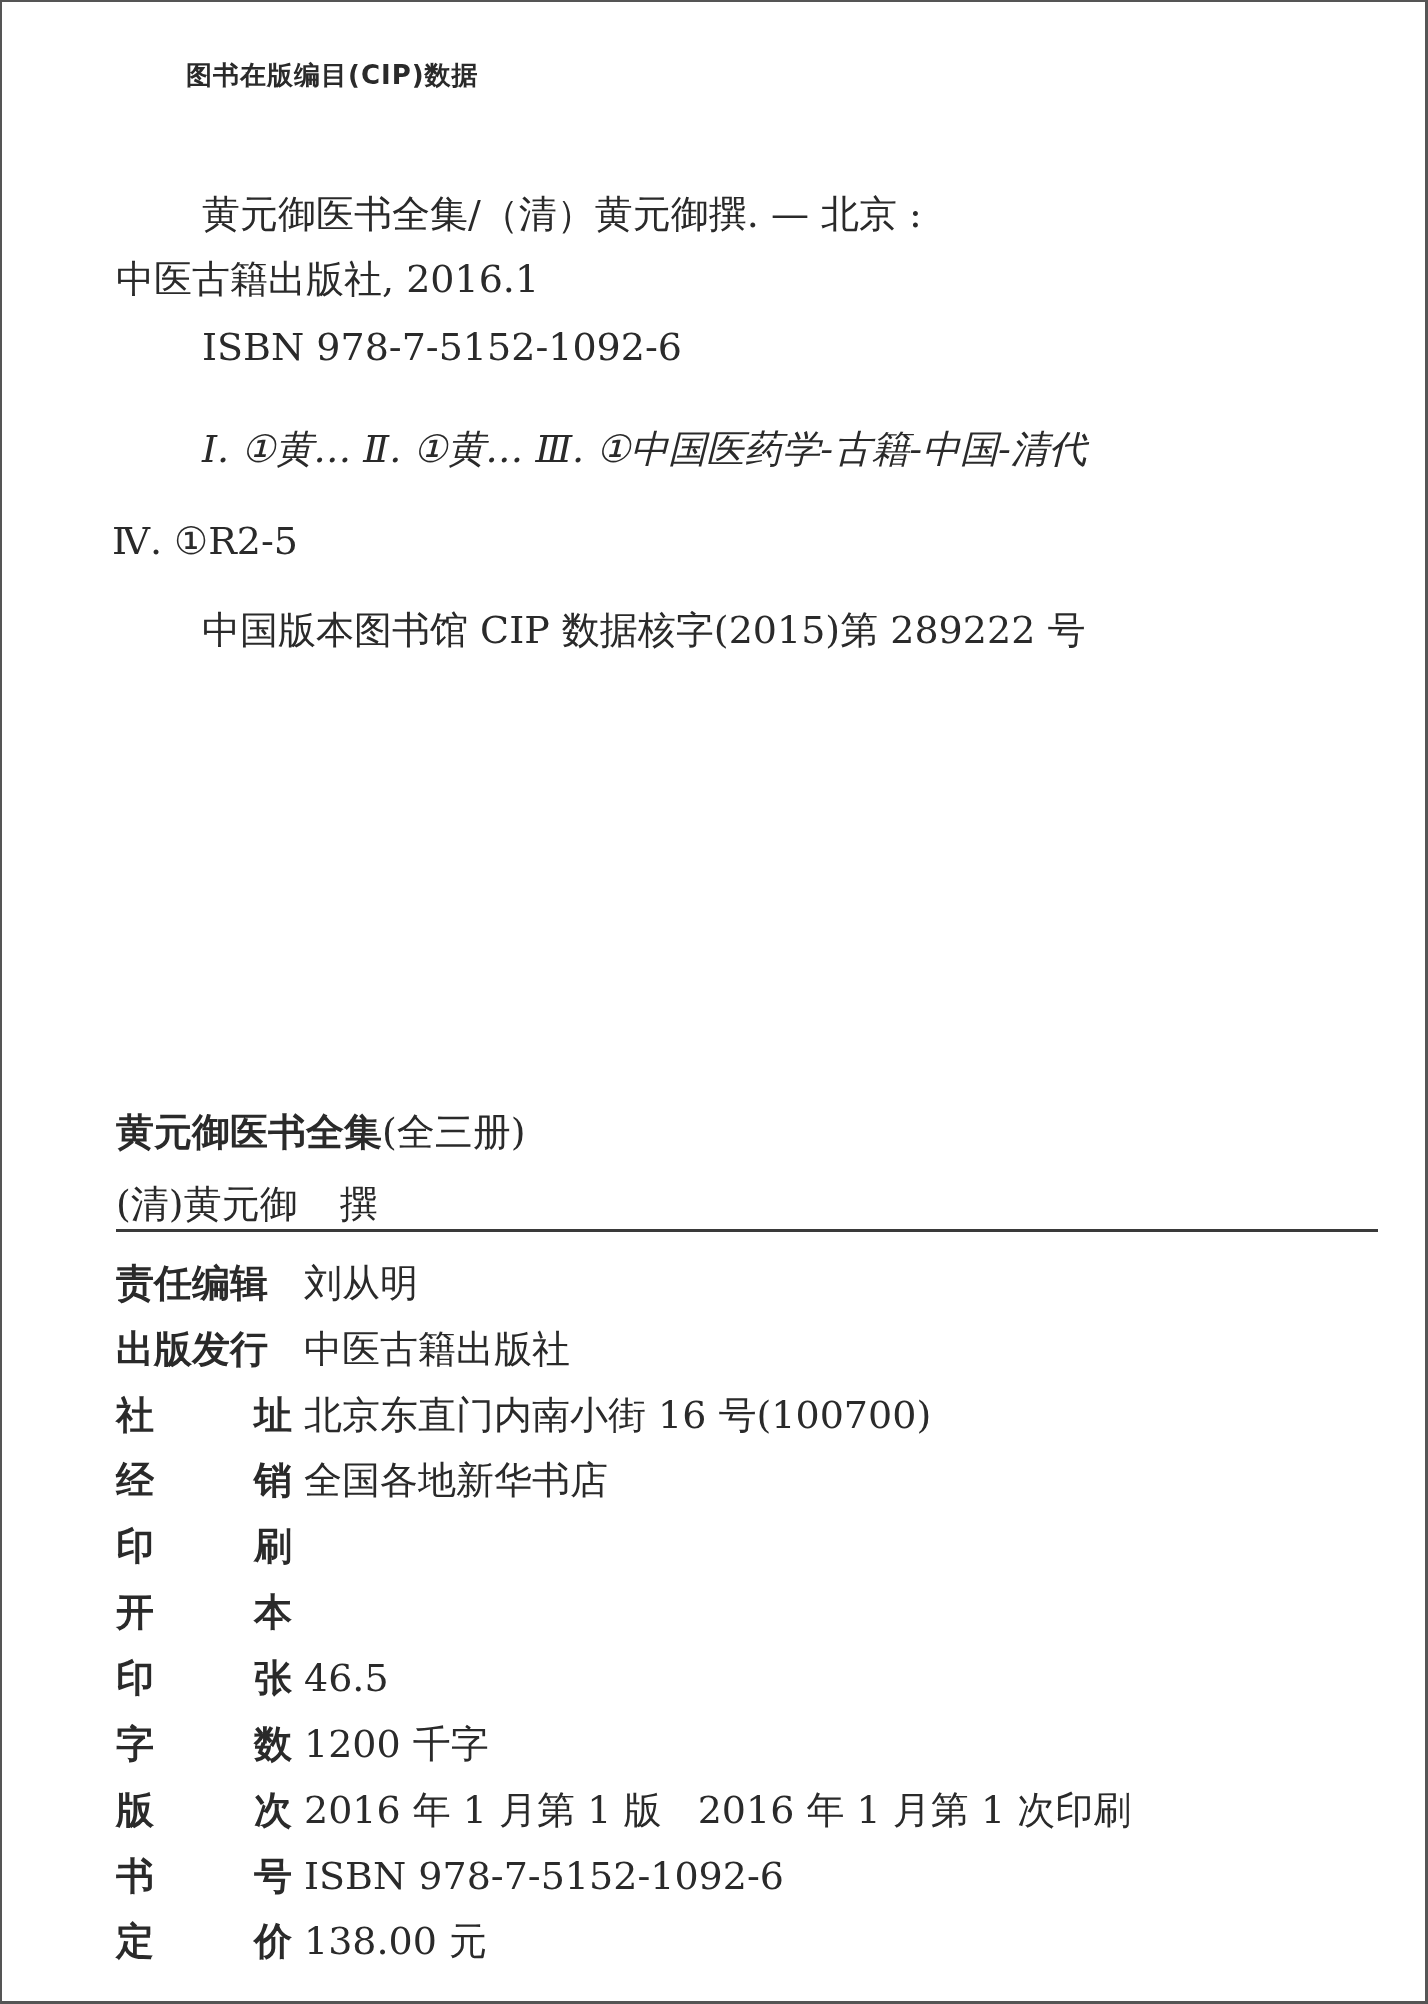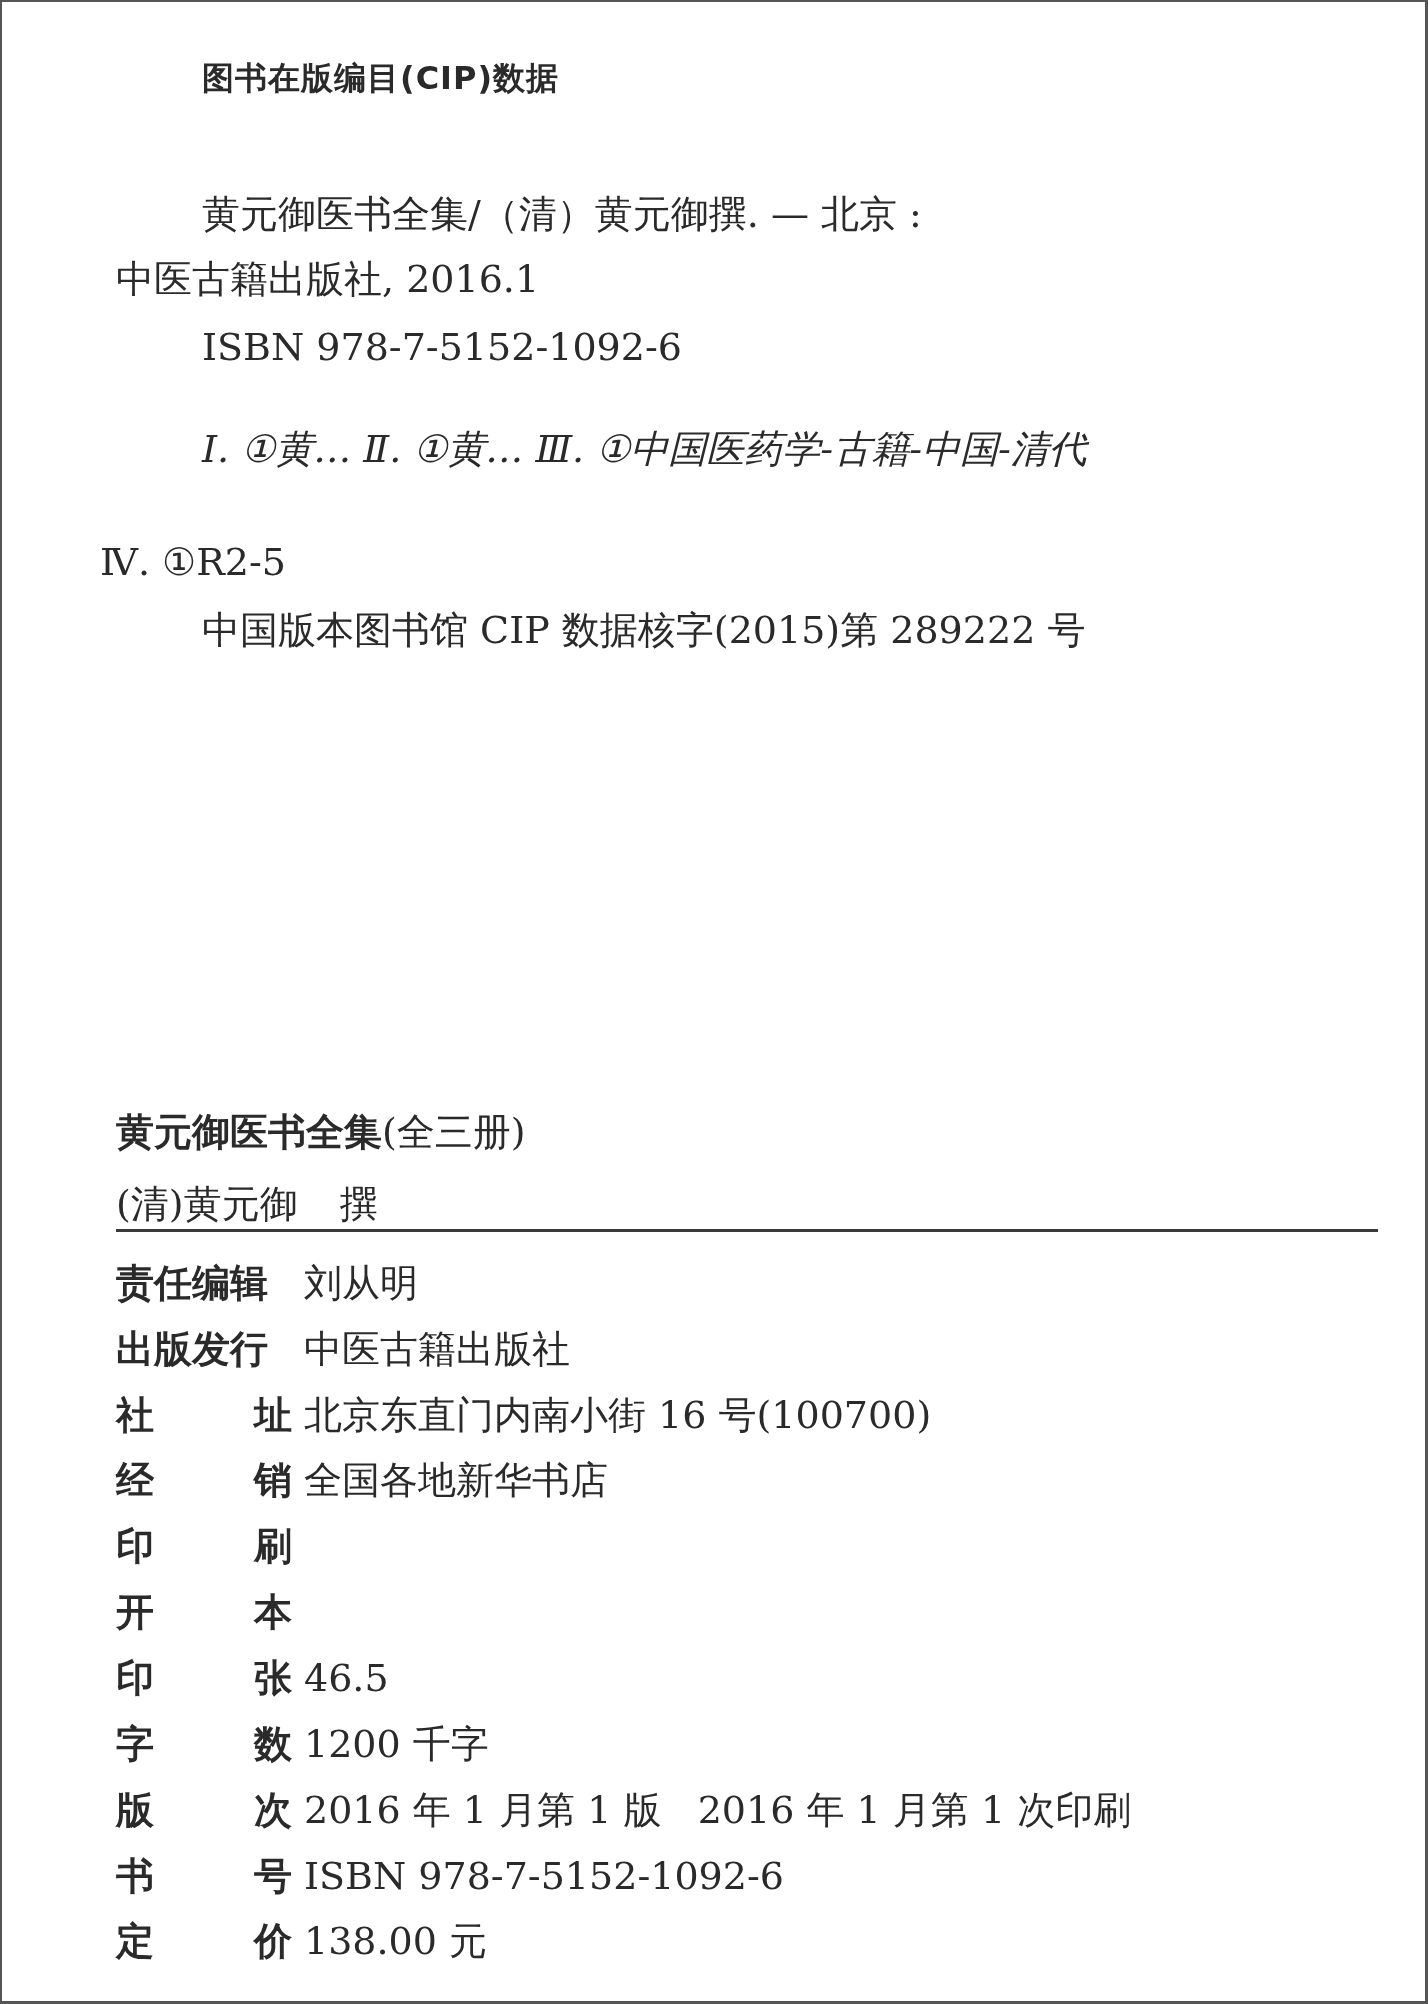--- a/index.html
+++ b/index.html
@@ -13,30 +13,30 @@
       box-sizing: border-box;
       border-top: 2px solid #555;
       border-left: 2px solid #555;
       border-right: 3px solid #555;
       border-bottom: 3px solid #555;
       pointer-events: none;
     }
     .line { position: absolute; white-space: nowrap; line-height: 1; }
 
     .cip-heading {
-      left: 202px; top: 62px; font-size: 32px;
+      left: 186px; top: 62px; font-size: 26px;
       font-family: "DejaVu Sans", "Liberation Sans", sans-serif;
       font-weight: bold; letter-spacing: 1px;
     }
     .cip-text { font-size: 38px; }
     .cip-1 { left: 202px; top: 195px; }
     .cip-2 { left: 116px; top: 260px; }
     .cip-3 { left: 202px; top: 328px; }
     .cip-4 { left: 202px; top: 430px; font-style: italic; }
-    .cip-5 { left: 100px; top: 522px; margin-top: 21px; }
+    .cip-5 { left: 112px; top: 522px; }
     .cip-6 { left: 202px; top: 587px; margin-top: 24px; }
 
     .book-title {
       left: 116px; top: 1113px; font-size: 38px;
     }
     .book-title .main {
       font-family: "DejaVu Sans", "Liberation Sans", sans-serif;
       font-weight: bold;
     }
     .book-title .sub { font-weight: normal; }

